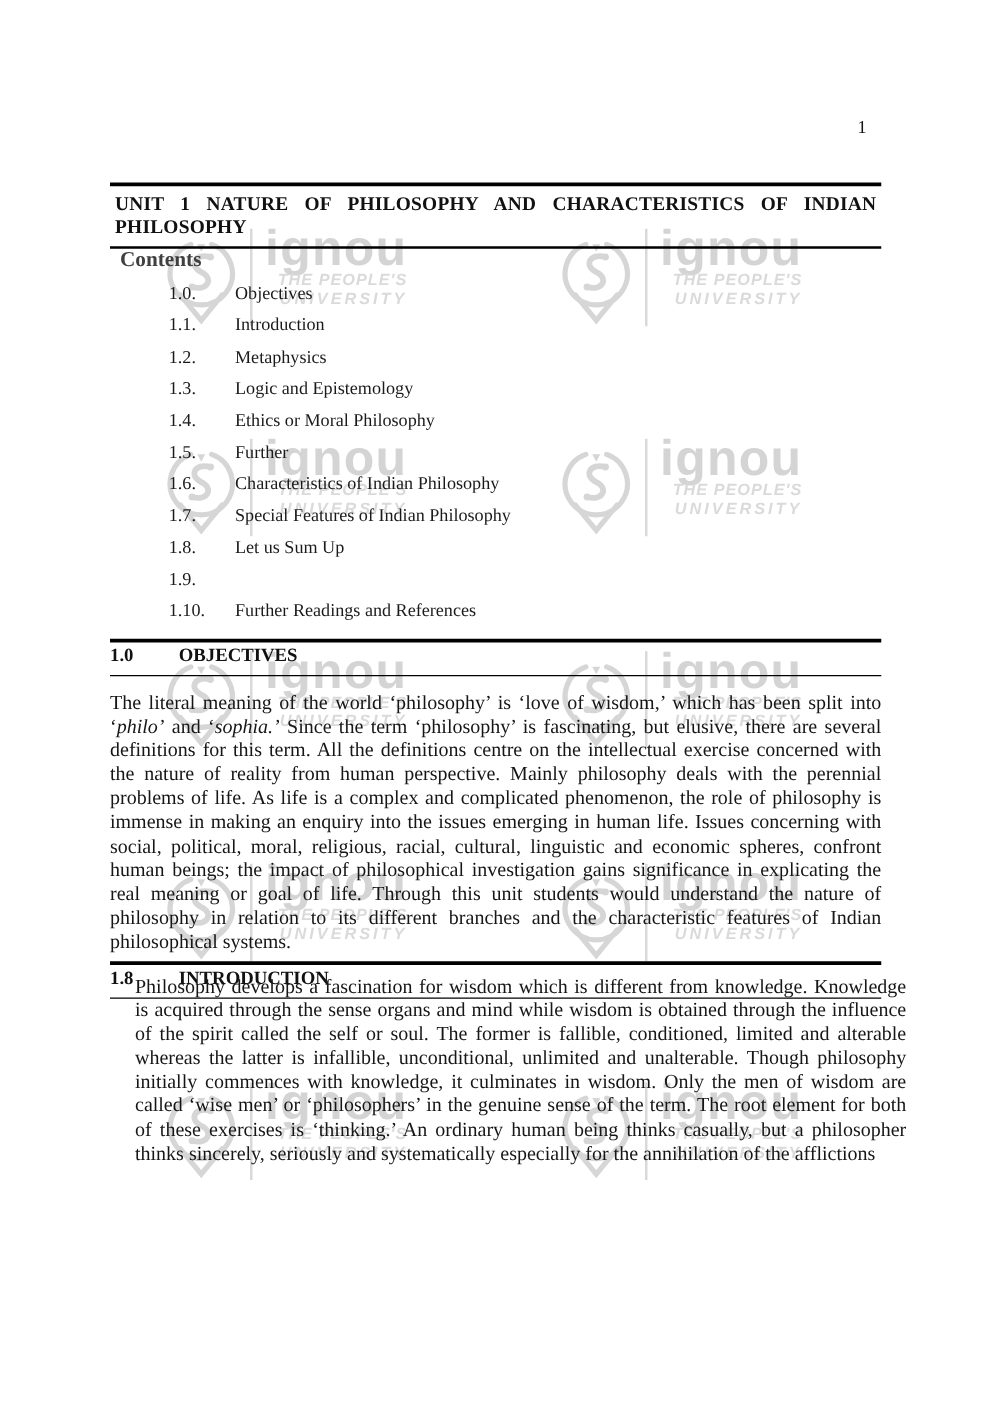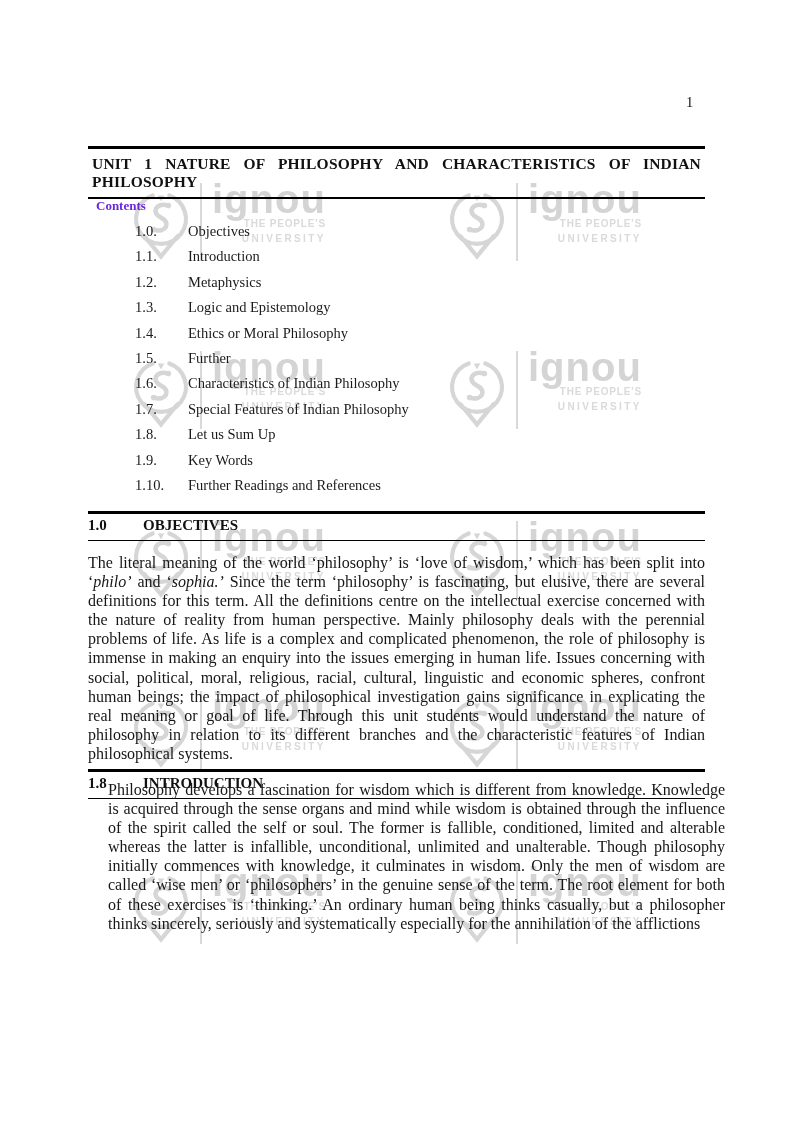--- a/index.html
+++ b/index.html
@@ -23,22 +23,22 @@
     text-align:right;
   }
   .wm-emblem { width:62px; height:72px; margin-top:6px; flex:0 0 auto; }
   .wm-divider { width:2px; height:78px; background:#d9d9d9; margin:0 10px 0 8px; }
   .wm-text { display:flex; flex-direction:column; }
   .wm-brand {
     font-size:40px; font-weight:bold; line-height:33px;
     letter-spacing:1px; color:#d4d4d4;
   }
   .wm-tagline {
-    font-size:10px; font-weight:bold; line-height:14.5px;
-    letter-spacing:0.8px; color:#dadada; margin-top:1px;
+    font-size:13px; font-weight:bold; line-height:14.5px;
+    letter-spacing:0.8px; color:#dadada; margin-top:1px;font-style:italic;
   }
   .wm-tagline2 { letter-spacing:2.4px; margin-top:0; }
 
   
   .content { position:absolute; left:88px; top:0; width:617px; height:1123px; z-index:1; }
 
   .page-number {
     position:absolute; top:94px; left:598px;
     font-size:14.5px; color:#111;
   }
@@ -50,21 +50,21 @@
     padding:2px 0 3px 0;
   }
   .title-block h1 {
     margin:4px; font-size:15.5px; font-weight:bold;
     line-height:17.5px; letter-spacing:0.2px; color:#111;
   }
   .title-line1 { display:block; text-align:justify; text-align-last:justify; }
   .title-line2 { display:block; }
 
   .contents-block { position:absolute; top:198px; left:0; width:617px; }
-  .contents-heading { font-size:13px; font-weight:bold; padding-left:8px; color:#6d28d9; }
+  .contents-heading { font-size:17px; font-weight:bold; padding-left:8px; color:#404040; }
   .contents-list { list-style:none; margin:9px 0 0 0; padding:0 0 0 47px; }
   .contents-item { display:flex; height:25.4px; align-items:flex-start; font-size:14.5px; }
   .ci-num { width:53px; flex:0 0 auto; }
   .ci-label { flex:1; }
 
   .section-heading {
     position:absolute; left:0; width:617px;
     border-top:3px solid #000;
     border-bottom:1.5px solid #000;
     padding:3px 0 6px 0;
@@ -358,21 +358,20 @@
         <li class="contents-item">
           <span class="ci-num">1.7.</span>
           <span class="ci-label">Special Features of Indian Philosophy</span>
         </li>
         <li class="contents-item">
           <span class="ci-num">1.8.</span>
           <span class="ci-label">Let us Sum Up</span>
         </li>
         <li class="contents-item">
           <span class="ci-num">1.9.</span>
-          <span class="ci-label">Key Words</span>
         </li>
         <li class="contents-item">
           <span class="ci-num">1.10.</span>
           <span class="ci-label">Further Readings and References</span>
         </li>
       </ul>
     </section>
 
     <div class="section-heading objectives-heading-pos">
       <span class="sh-num">1.0</span>

